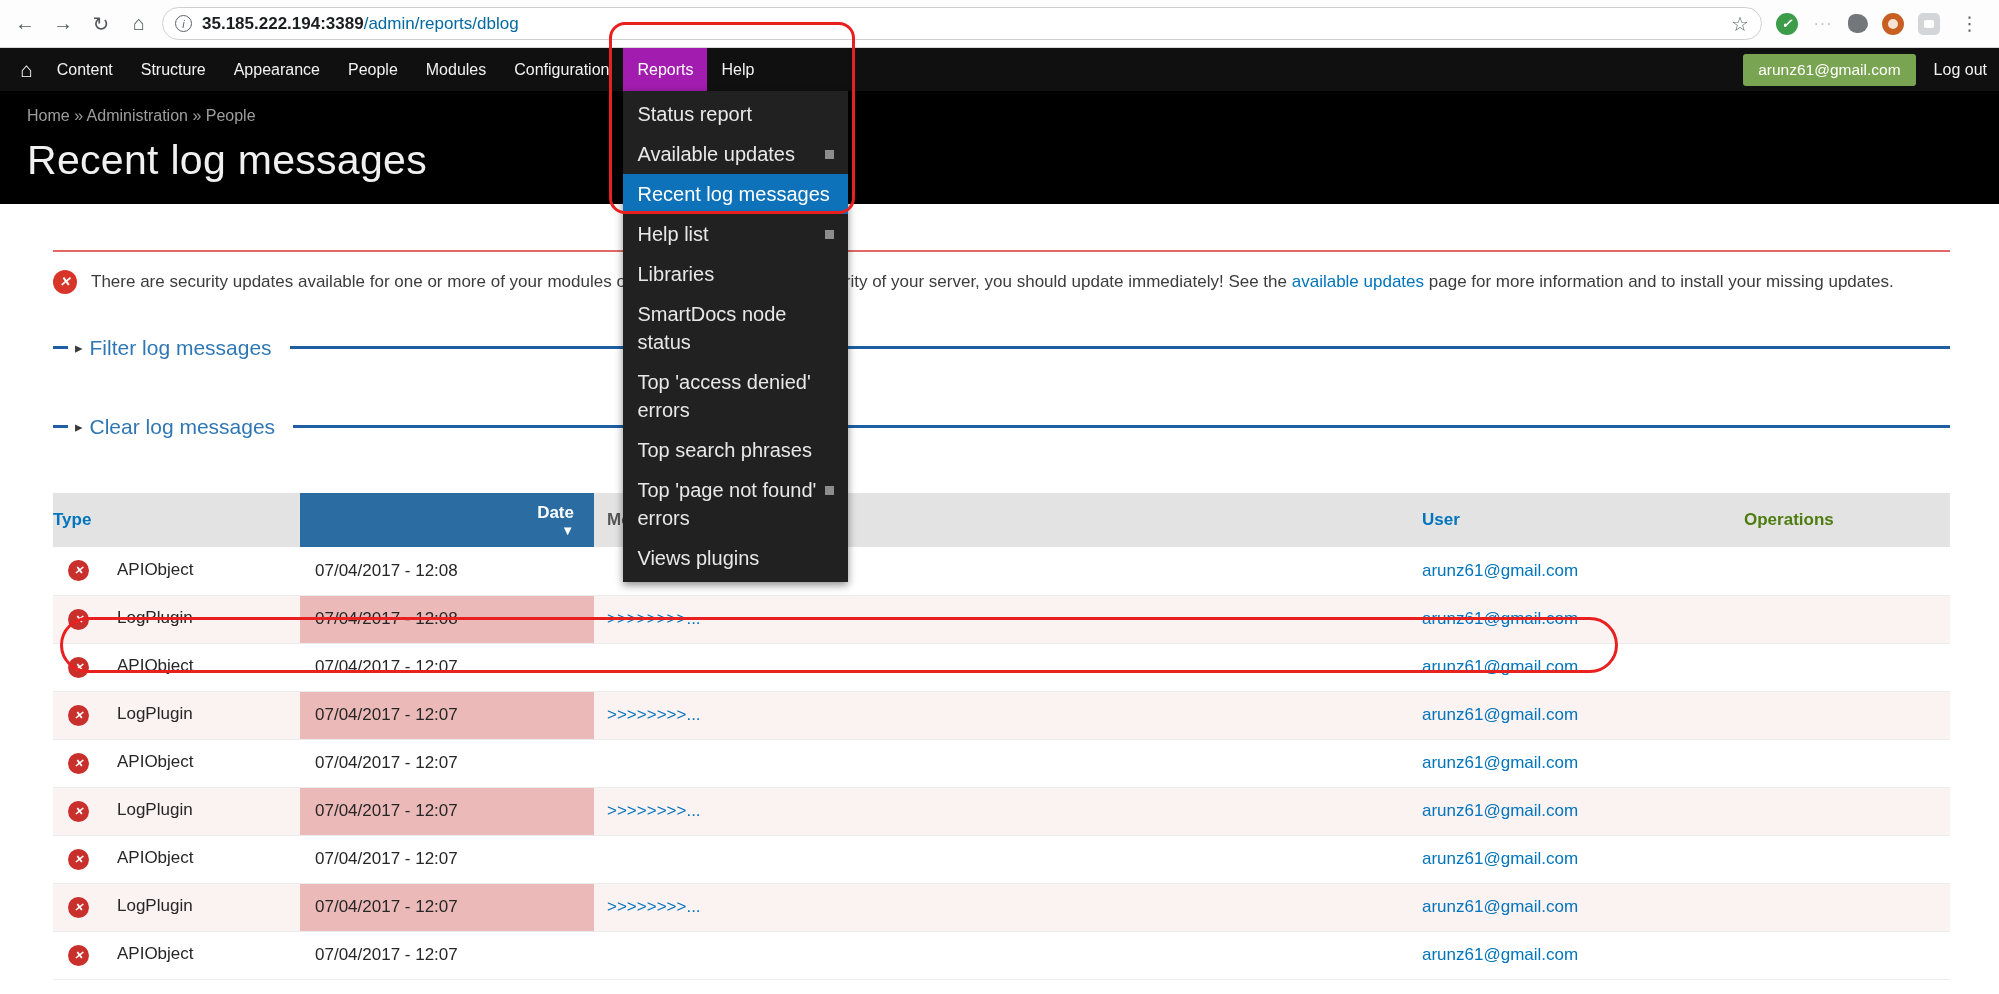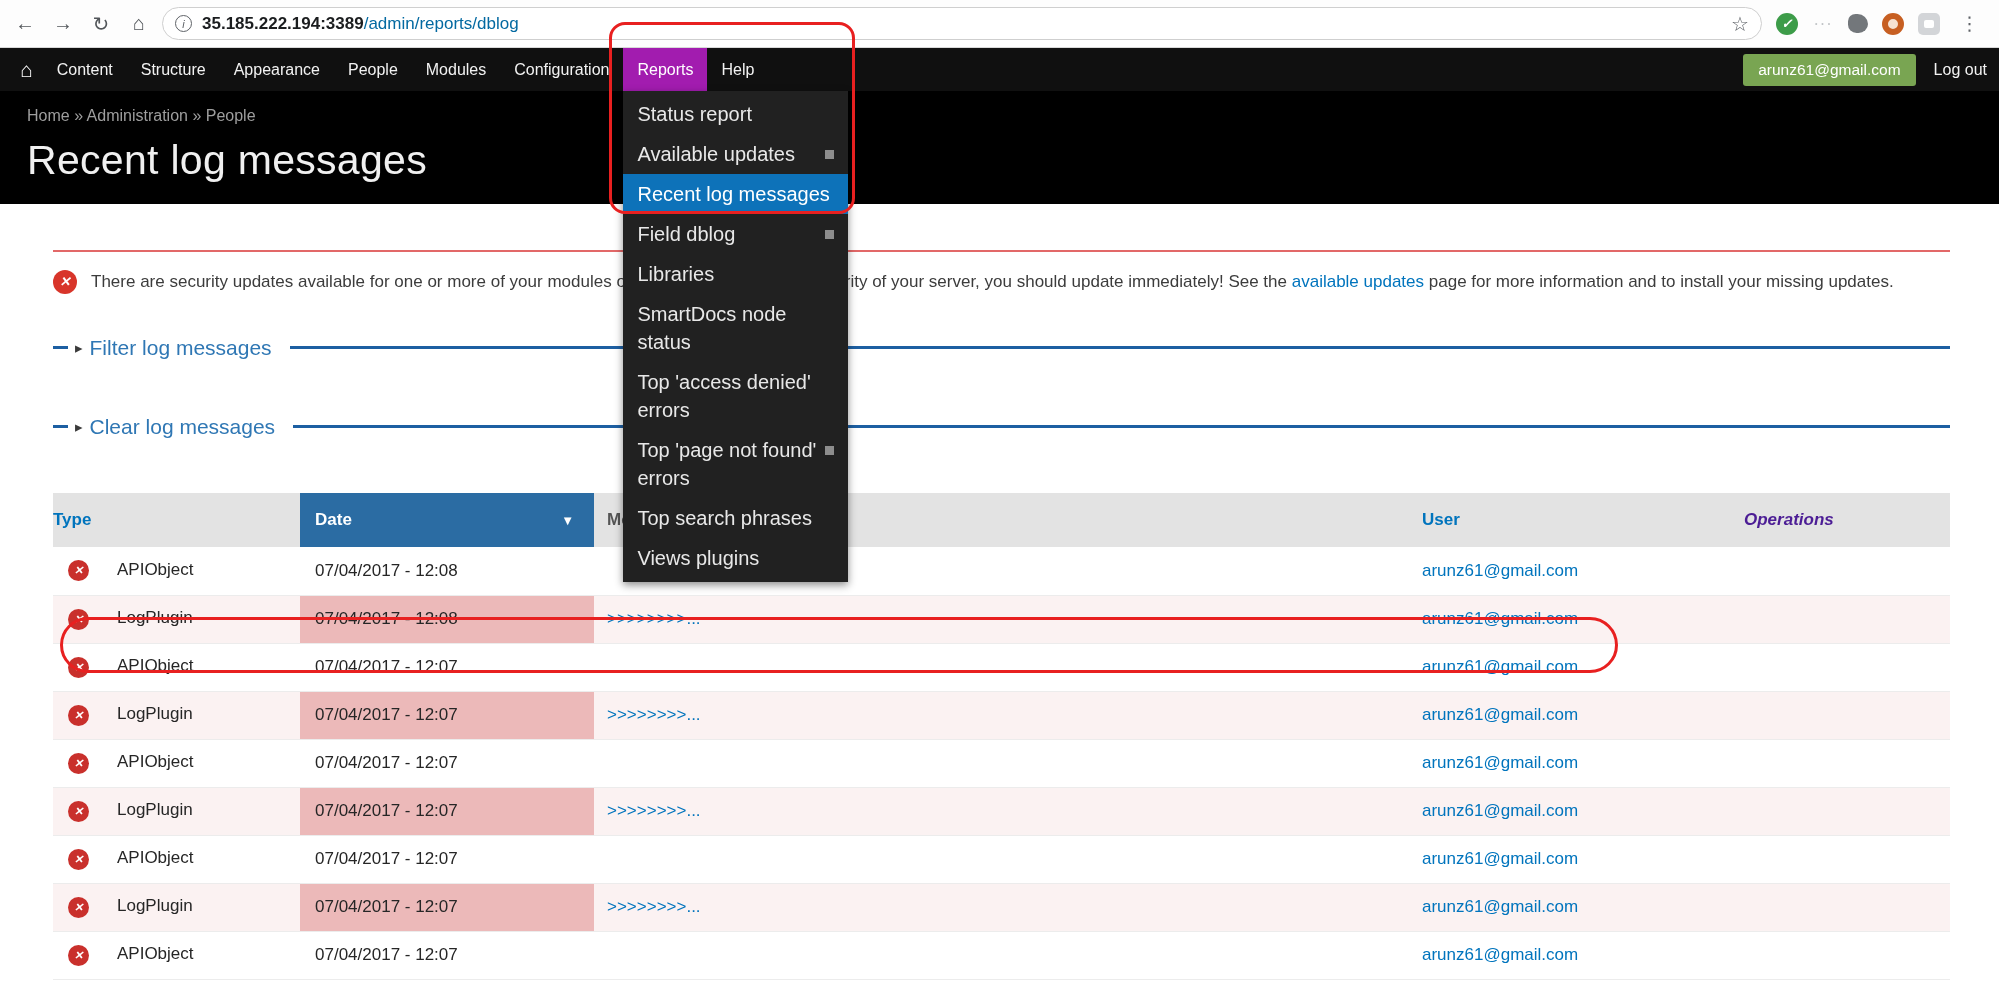--- a/index.html
+++ b/index.html
@@ -84,25 +84,25 @@
 
   
   .log-table { margin-top:50px; width:1897px; border-collapse:collapse; table-layout:fixed; }
   .log-table col.c-type { width:247px; } .log-table col.c-date { width:294px; }
   .log-table col.c-msg { width:816px; } .log-table col.c-user { width:320px; }
   .log-table col.c-ops { width:220px; }
   .log-table th { height:54px; background:#e3e3e3; font-size:17px; font-weight:bold;
     text-align:left; vertical-align:middle; }
   th.col-type a { color:#0074bd; text-decoration:none; display:block; }
   th.col-date { background:#2b6ca3; color:#fff; }
-  th.col-date .th-inner { display:flex; align-items:center; padding:0 20px 0 15px; }
+  th.col-date .th-inner { display:flex; align-items:flex-end; padding:0 20px 0 15px;flex-direction:column; }
   .sort-arrow { margin-left:auto; font-size:13px; color:#fff; }
   th.col-msg { color:#555; padding-left:13px; }
   th.col-user a { color:#0074bd; text-decoration:none; padding-left:12px; display:block; }
-  th.col-ops { color:#4c1d95; padding-left:14px; font-weight:bold;font-style:italic; }
+  th.col-ops { color:#4d7c0f; padding-left:14px; font-weight:bold; }
 
   .log-table td { height:48px; border-bottom:1px solid #ececec; font-size:17px;
     color:#262626; vertical-align:middle; }
   tr.row-pink td { background:#fbf2f2; }
   tr.row-pink td.cell-date { background:#ecb9b9; }
   td.cell-type { white-space:nowrap; }
   .row-icon { display:inline-flex; width:21px; height:21px; border-radius:50%; background:#c9302c;
     color:#fff; font-size:11px; font-weight:bold; align-items:center; justify-content:center;
     margin:0 28px 0 15px; vertical-align:middle; }
   td.cell-date { padding-left:15px; }
@@ -156,38 +156,38 @@
         <span data-interactable="false">Status report</span>
       </div>
       <div class="dd-item" data-interactable="true">
         <span data-interactable="false">Available updates</span>
         <span class="dd-badge" data-interactable="false"></span>
       </div>
       <div class="dd-item active" data-interactable="true">
         <span data-interactable="false">Recent log messages</span>
       </div>
       <div class="dd-item" data-interactable="true">
-        <span data-interactable="false">Field dblog</span>
+        <span data-interactable="false">Help list</span>
         <span class="dd-badge" data-interactable="false"></span>
       </div>
       <div class="dd-item" data-interactable="true">
         <span data-interactable="false">Libraries</span>
       </div>
       <div class="dd-item" data-interactable="true">
         <span data-interactable="false">SmartDocs node status</span>
       </div>
       <div class="dd-item" data-interactable="true">
         <span data-interactable="false">Top 'access denied' errors</span>
+      </div>
+      <div class="dd-item" data-interactable="true">
+        <span data-interactable="false">Top search phrases</span>
       </div>
       <div class="dd-item" data-interactable="true">
         <span data-interactable="false">Top 'page not found' errors</span>
         <span class="dd-badge" data-interactable="false"></span>
-      </div>
-      <div class="dd-item" data-interactable="true">
-        <span data-interactable="false">Top search phrases</span>
       </div>
       <div class="dd-item" data-interactable="true">
         <span data-interactable="false">Views plugins</span>
       </div>
     </div>
 
     <div class="annotation annotation-menu" data-interactable="false"></div>
   </span>
 
   <span class="tb-item" data-interactable="true">Help</span>

